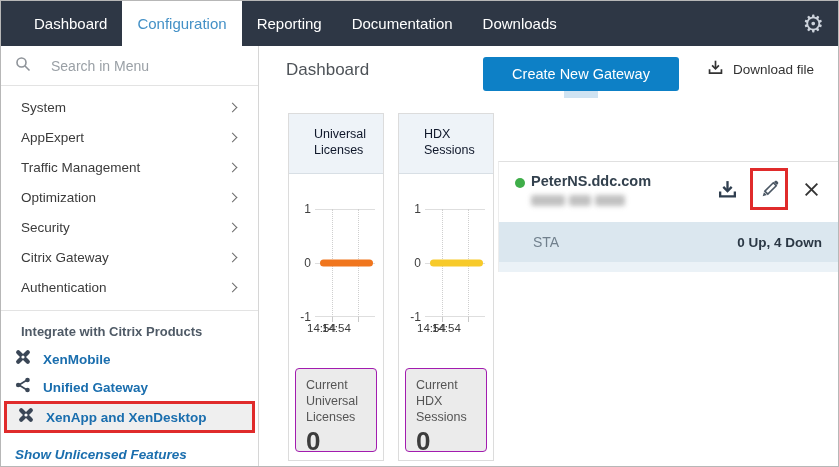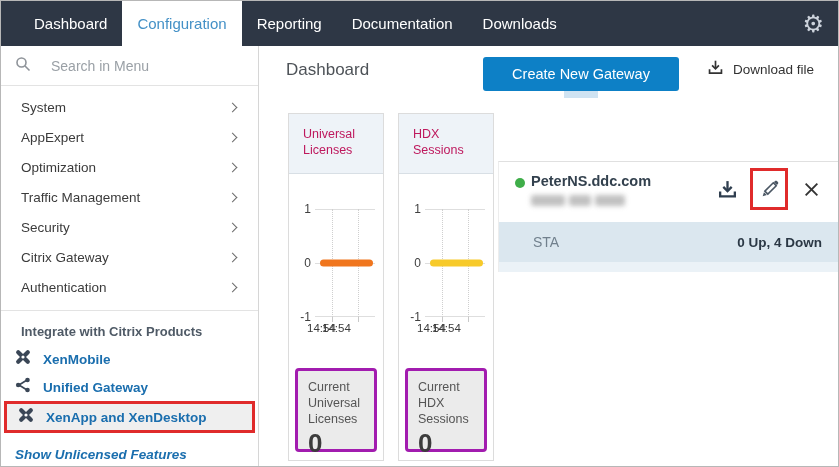--- a/index.html
+++ b/index.html
@@ -33,36 +33,36 @@
   .page-title { position:absolute; left:26px; top:14px; font-size:17px; color:#4e5358; }
   .create-btn { position:absolute; left:223px; top:11px; width:196px; height:34px; background:#0d80c6; color:#fff; font-size:14.5px; border:none; border-radius:3px; cursor:pointer; font-family:"Liberation Sans",sans-serif; }
   .caret-strip { position:absolute; left:304px; top:45px; width:34px; height:7px; background:#cfe3f2; }
   .download-group { position:absolute; left:447px; top:13px; display:flex; align-items:center; gap:9px; cursor:pointer; }
   .download-group .dl-label { font-size:13.5px; color:#333; }
 
   
   .metric-card { position:absolute; top:67px; width:96px; height:348px; background:#fff; border:1px solid #dcdcdc; }
   .metric-card.c1 { left:28px; }
   .metric-card.c2 { left:138px; }
-  .mc-header { height:60px; background:#eef3f8; border-bottom:1px solid #d8dfe5; padding:12px 14px; font-size:12.5px; color:#be185d; line-height:16px; }
+  .mc-header { height:60px; background:#eef3f8; border-bottom:1px solid #d8dfe5; padding:12px 25px; font-size:12.5px; color:#0f172a; line-height:16px; }
   .mc-chart { position:relative; height:200px; }
   .plot { position:absolute; left:26px; right:8px; top:35px; height:108px; }
   .hgrid { position:absolute; left:0; right:0; height:1px; background:#dedede; }
   .hgrid.g0 { top:0; } .hgrid.g1 { top:50%; } .hgrid.g2 { bottom:0; }
   .vgrid { position:absolute; top:0; bottom:0; width:0; border-left:1px dotted #cfcfcf; }
   .vgrid.v0 { left:28%; } .vgrid.v1 { left:72%; }
   .tick { position:absolute; width:1px; height:5px; background:#c9c9c9; bottom:-5px; }
   .tick.t0 { left:28%; } .tick.t1 { left:72%; }
   .series-line { position:absolute; top:50%; left:8%; right:4%; height:7px; border-radius:4px; transform:translateY(-50%); }
   .ylab { position:absolute; right:calc(100% - 22px); width:18px; text-align:right; font-size:12px; color:#3f3f3f; }
   .ylab.y0 { top:28px; } .ylab.y1 { top:82px; } .ylab.y2 { top:136px; }
   .xlabels { position:absolute; left:18px; top:148px; width:80px; height:16px; font-size:11.5px; color:#3a3a3a; }
   .xlabels span { position:absolute; top:0; white-space:nowrap; }
   .xlabels .xa { left:0; } .xlabels .xb { left:15px; }
-  .stat-box { position:absolute; left:6px; right:6px; bottom:8px; height:84px; background:#ebebeb; border:3px solid #a21caf; border-radius:4px; padding:8px 10px 6px 10px; }
+  .stat-box { position:absolute; left:6px; right:6px; bottom:8px; height:84px; background:#ebebeb; border:1px solid #a21caf; border-radius:4px; padding:8px 10px 6px 10px; }
   .stat-label { font-size:12.5px; color:#555; line-height:16px; }
   .stat-value { font-size:26px; font-weight:bold; color:#3c3c3c; margin-top:1px; }
 
   
   .gw-card { position:absolute; left:238px; top:67px; right:0; border-top:1px solid #e0e0e0; border-left:1px solid #ededed; background:#fff;margin-top:48px; }
   .gw-head { position:relative; height:60px; }
   .gw-dot { position:absolute; left:16px; top:16px; width:10px; height:10px; border-radius:50%; }
   .gw-name { position:absolute; left:32px; top:11px; font-size:14.5px; font-weight:bold; color:#33414e; }
   .gw-ip { position:absolute; left:32px; top:33px; display:flex; gap:4px; filter:blur(2.5px); opacity:.55; }
   .gw-ip i { display:block; height:11px; border-radius:2px; background:#8d8d8d; }
@@ -102,25 +102,25 @@
     <div class="menu">
       <div class="menu-row">
           <span>System</span>
           <span class="chev"></span>
         </div>
       <div class="menu-row">
           <span>AppExpert</span>
           <span class="chev"></span>
         </div>
       <div class="menu-row">
+          <span>Traffic Management</span>
+          <span class="chev"></span>
+        </div>
+      <div class="menu-row">
           <span>Optimization</span>
-          <span class="chev"></span>
-        </div>
-      <div class="menu-row">
-          <span>Traffic Management</span>
           <span class="chev"></span>
         </div>
       <div class="menu-row">
           <span>Security</span>
           <span class="chev"></span>
         </div>
       <div class="menu-row">
           <span>Citrix Gateway</span>
           <span class="chev"></span>
         </div>

